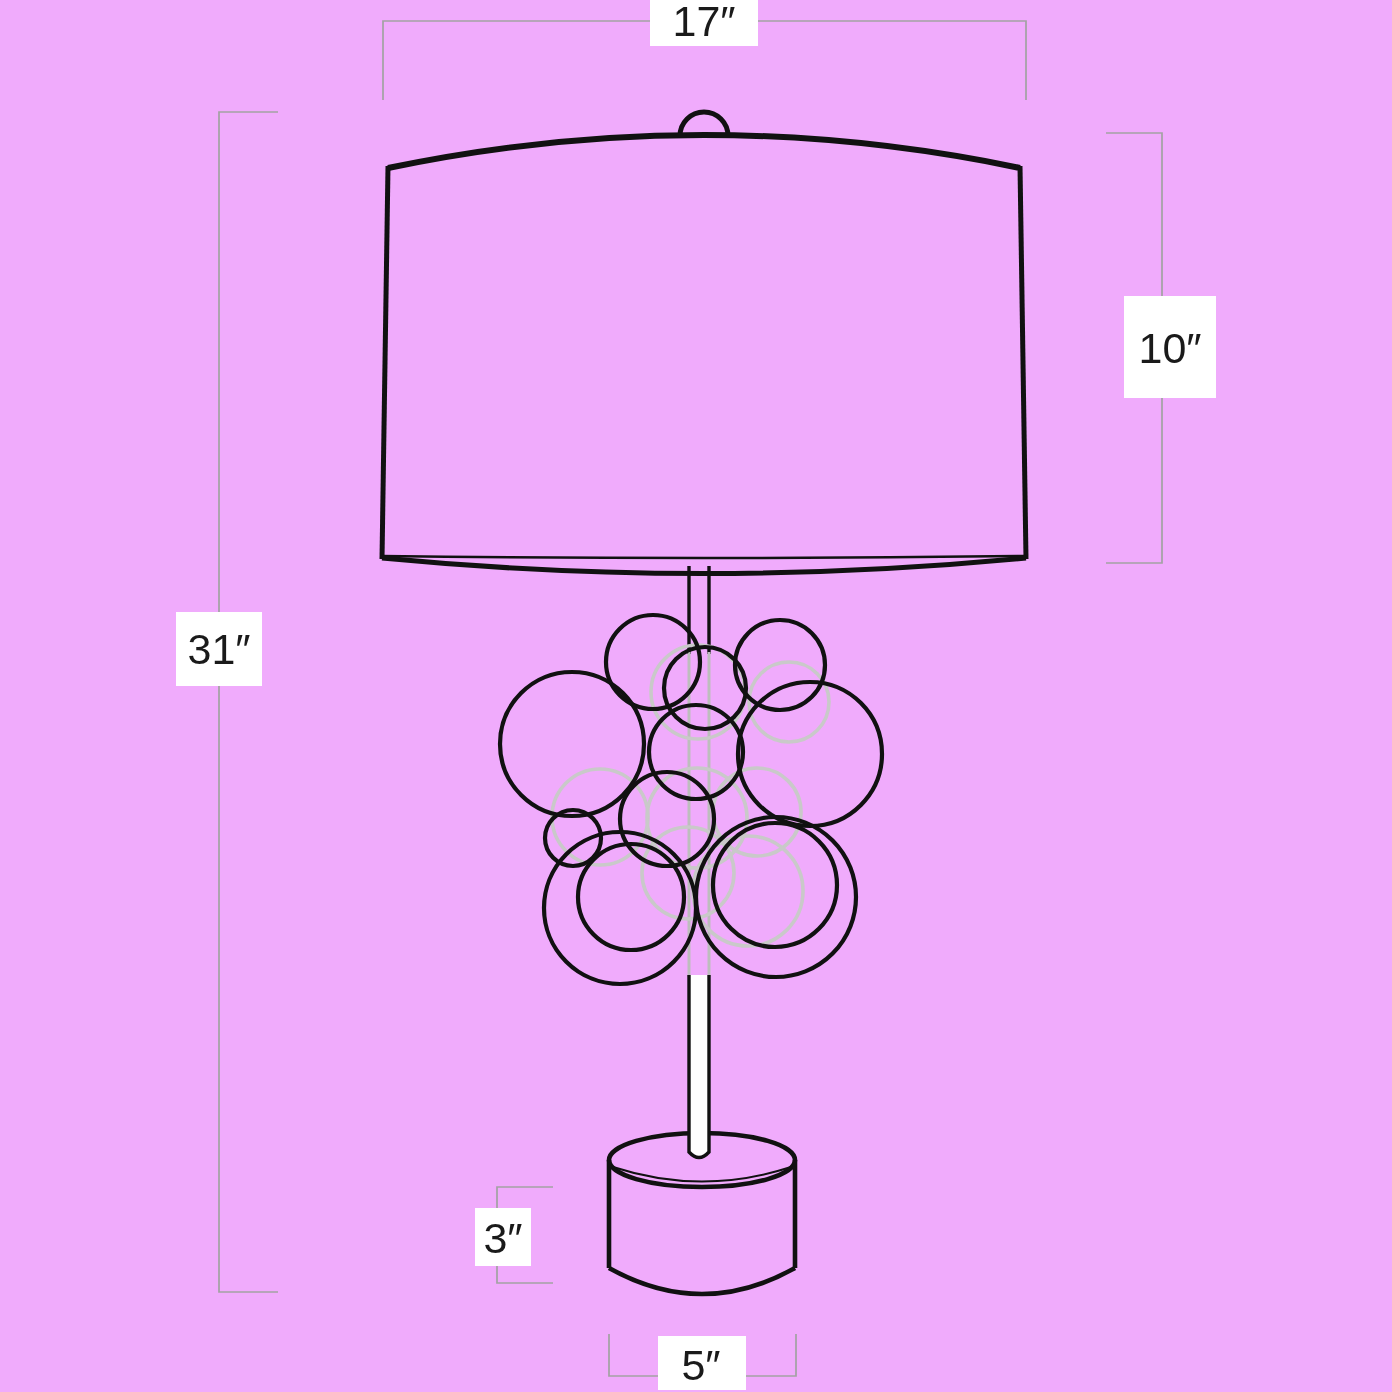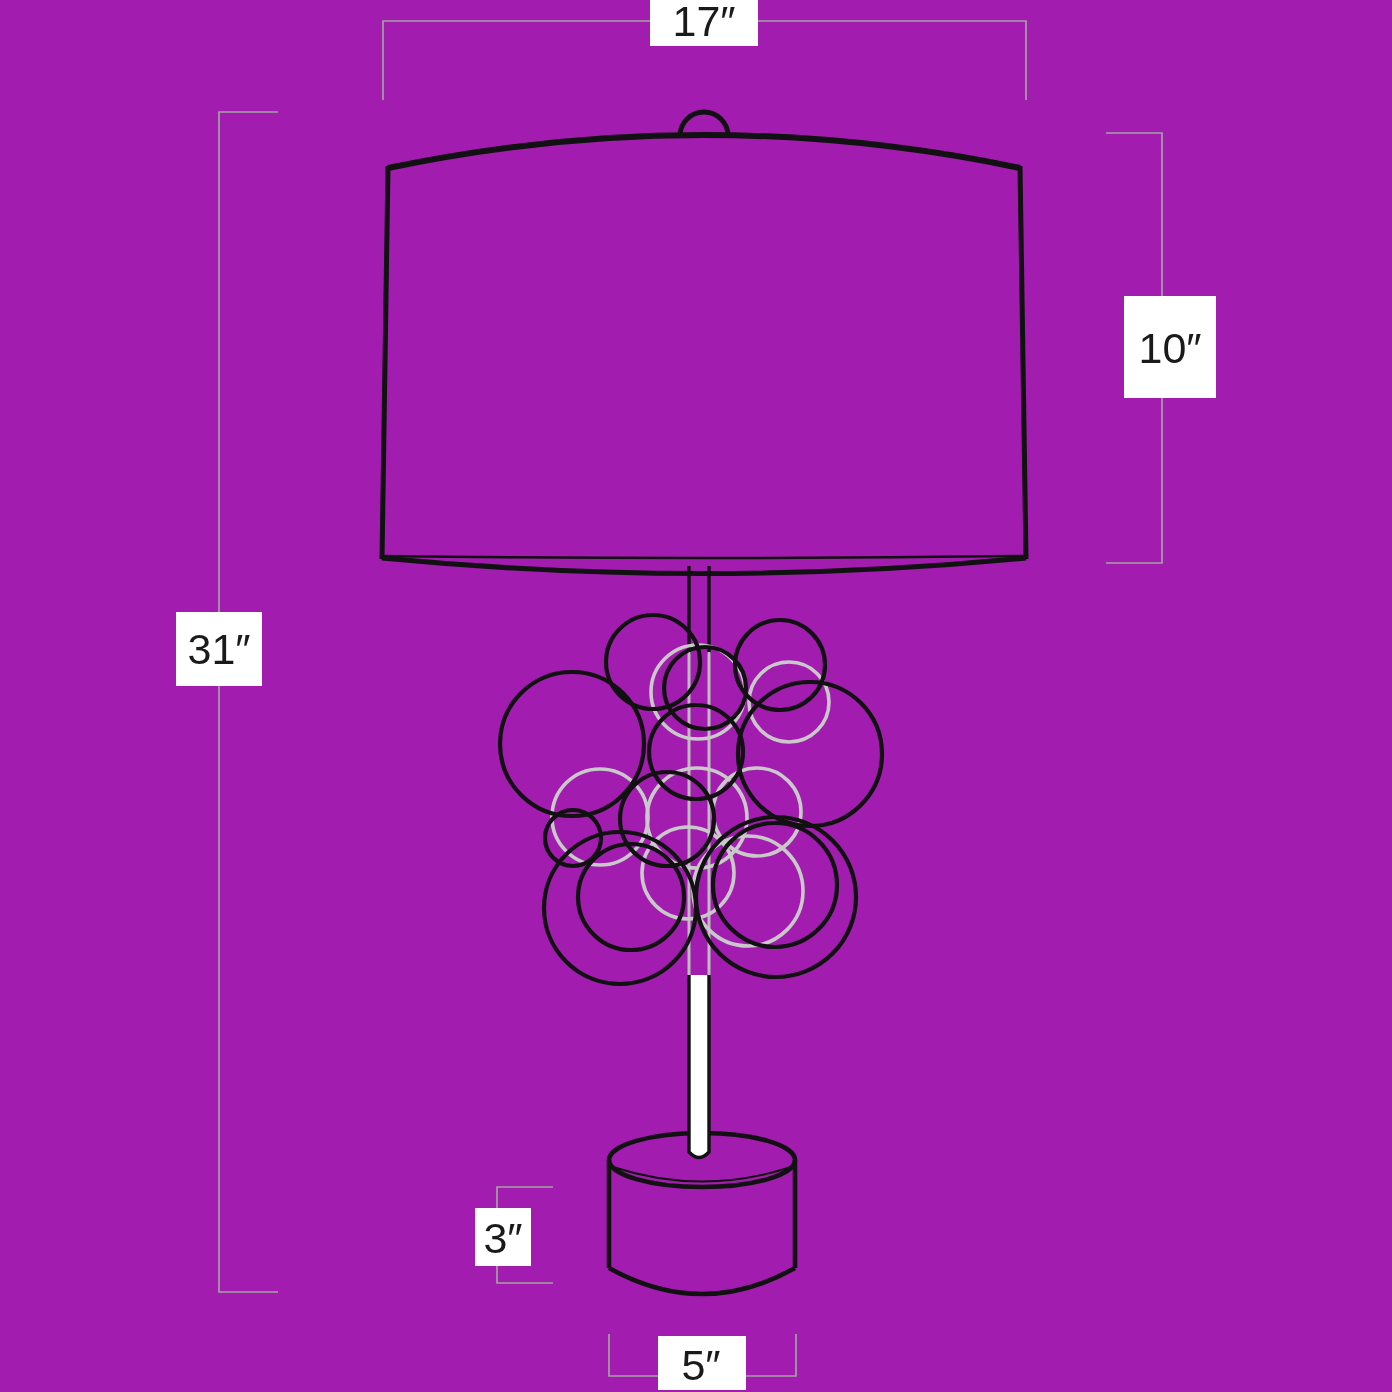--- a/index.html
+++ b/index.html
@@ -1,20 +1,20 @@
 <!DOCTYPE html>
 <html><head>
 <meta charset="utf-8">
 <style>
   html, body { margin: 0; padding: 0; background: #ffffff; }
   .canvas {
     position: relative;
     width: 1392px;
     height: 1392px;
-    background: #a21caf;
+    background: #f0abfc;
     font-family: "Liberation Sans", "DejaVu Sans", sans-serif;
     overflow: hidden;
   }
   svg { display: block; }
   .dim { stroke: #a2a2a2; stroke-width: 1.7; fill: none; }
   .dim-label {
     font-family: "Liberation Sans", "DejaVu Sans", sans-serif;
     font-size: 43px;
     fill: #1a1a1a;
     text-anchor: middle;

